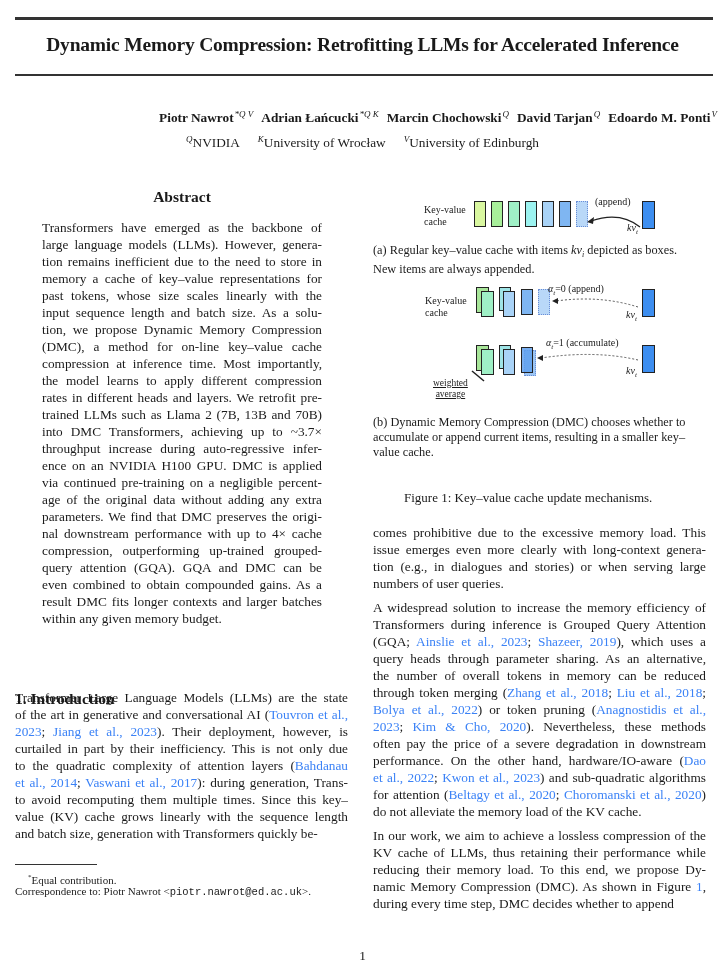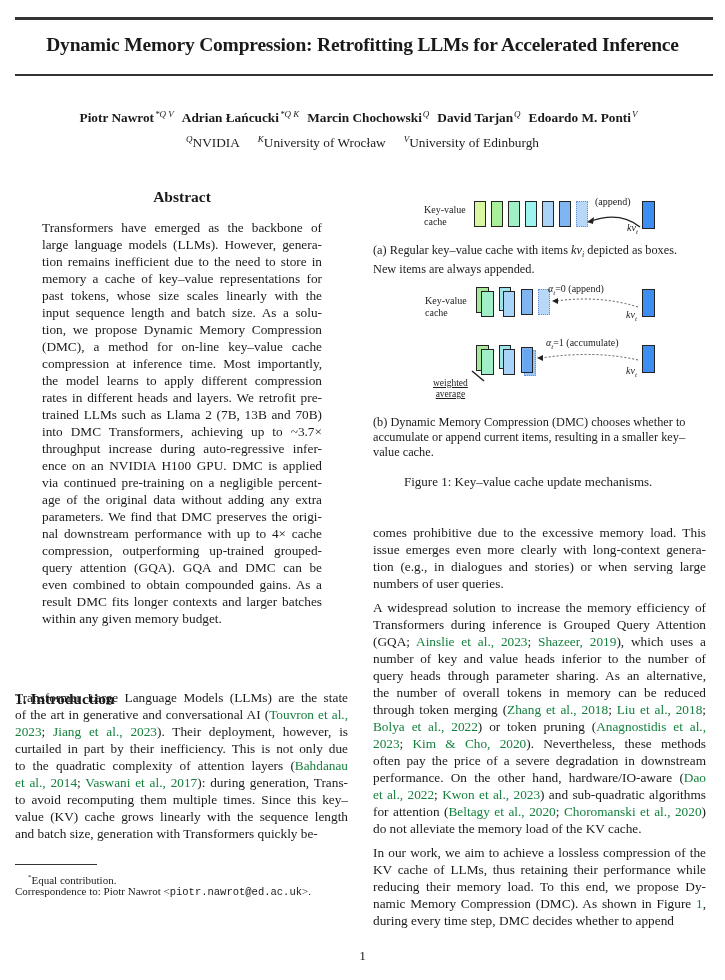--- a/index.html
+++ b/index.html
@@ -1,30 +1,30 @@
 <!DOCTYPE html>
 <html><head>
 <meta charset="utf-8">
 <style>
   html, body { margin:0; padding:0; background:#ffffff; }
   body { width:725px; height:980px; position:relative; overflow:hidden;
          font-family:"Liberation Serif","DejaVu Serif",serif; color:#1a1a1a; }
   .rule { position:absolute; left:15px; width:698px; background:#333; }
   .title { position:absolute; left:0; width:725px; top:34px; text-align:center;
            font-weight:bold; font-size:19.5px; letter-spacing:-0.2px; }
-  .authors { position:absolute; top:109px; left:0; width:725px; text-align:center; font-weight:bold; font-size:13.3px; }
+  .authors { position:absolute; top:109px; left:0; width:725px; text-align:right; font-weight:bold; font-size:13.3px; }
   .authors sup { font-weight:normal; font-style:italic; font-size:9px; margin-left:1px; margin-right:8px; }
   .affils { position:absolute; top:134px; left:0; width:725px; text-align:center; font-size:13.3px; }
   .affils sup { font-style:italic; font-size:9px; }
   .affils span.aff { margin:0 9px; }
   .abs-head { position:absolute; top:188px; left:42px; width:280px; text-align:center; font-weight:bold; font-size:15.5px; }
   .col { position:absolute; font-size:13.3px; line-height:17px; text-align:justify; }
   .col .ln { display:block; text-align:justify; text-align-last:justify; white-space:nowrap; }
   .col .ln.last { text-align-last:left; }
-  .cite { color:#15803d; }
+  .cite { color:#3b82f6; }
   .sec-head { position:absolute; top:684px; left:15px; font-weight:bold; font-size:15.5px;margin-top:6px; }
   .fn-rule { position:absolute; top:864px; left:15px; width:82px; height:1px; background:#333; }
   .fn { position:absolute; left:15px; font-size:11px; line-height:14px; }
   .mono { font-family:"Liberation Mono","DejaVu Sans Mono",monospace; font-size:10.5px; }
   .pageno { position:absolute; top:948px; left:0; width:725px; text-align:center; font-size:13.3px; }
   .watermark { position:absolute; top:956px; left:585px; font-family:"DejaVu Sans",sans-serif; font-size:12px; color:#737373;margin-top:39px; }
   .fig { position:absolute; font-family:"Liberation Serif",serif; }
   .box { position:absolute; width:12px; height:26px; border:1.3px solid #222; box-sizing:border-box; }
   .box.dashed { border:1.3px dotted #6b8ed6; }
   .lbl { position:absolute; font-size:10px; line-height:12px; }
@@ -168,35 +168,34 @@
   <div class="lbl" style="left:63px;top:193px;text-align:center;font-size:9.5px;line-height:11px;text-decoration:underline;">
     <span>weighted</span><br>
     <span>average</span>
   </div>
 
   <div class="cap" style="left:3px;top:230px;width:352px;">
     <span>(b) Dynamic Memory Compression (DMC) chooses whether to</span><br>
     <span>accumulate or append current items, resulting in a smaller key–</span><br>
     <span>value cache.</span>
   </div>
-  <div class="cap" style="left:34px;top:289px;font-size:13px;">Figure 1: Key–value cache update mechanisms.</div>
+  <div class="cap" style="left:34px;top:305px;font-size:13px;">Figure 1: Key–value cache update mechanisms.</div>
 </div>
 
 <div class="col" style="top:524px;left:373px;width:333px;">
   <div id="rp1">
       <span class="ln"><span>comes prohibitive due to the excessive memory load. This</span></span>
       <span class="ln"><span>issue emerges even more clearly with long-context genera-</span></span>
       <span class="ln"><span>tion (e.g., in dialogues and stories) or when serving large</span></span>
       <span class="ln last"><span>numbers of user queries.</span></span>
     </div>
   <div id="rp2" style="margin-top:7px;">
       <span class="ln"><span>A widespread solution to increase the memory efficiency of</span></span>
       <span class="ln"><span>Transformers during inference is Grouped Query Attention</span></span>
       <span class="ln"><span>(GQA; </span><span class="cite">Ainslie et al., 2023</span><span>; </span><span class="cite">Shazeer, 2019</span><span>), which uses a</span></span>
-      <span class="ln"><span>number of key and value heads inferior to the number of</span></span>
       <span class="ln"><span>query heads through parameter sharing. As an alternative,</span></span>
       <span class="ln"><span>the number of overall tokens in memory can be reduced</span></span>
       <span class="ln"><span>through token merging (</span><span class="cite">Zhang et al., 2018</span><span>; </span><span class="cite">Liu et al., 2018</span><span>;</span></span>
       <span class="ln"><span class="cite">Bolya et al., 2022</span><span>) or token pruning (</span><span class="cite">Anagnostidis et al.,</span></span>
       <span class="ln"><span class="cite">2023</span><span>; </span><span class="cite">Kim &amp; Cho, 2020</span><span>).  Nevertheless, these methods</span></span>
       <span class="ln"><span>often pay the price of a severe degradation in downstream</span></span>
       <span class="ln"><span>performance. On the other hand, hardware/IO-aware (</span><span class="cite">Dao</span></span>
       <span class="ln"><span class="cite">et al., 2022</span><span>; </span><span class="cite">Kwon et al., 2023</span><span>) and sub-quadratic algorithms</span></span>
       <span class="ln"><span>for attention (</span><span class="cite">Beltagy et al., 2020</span><span>; </span><span class="cite">Choromanski et al., 2020</span><span>)</span></span>
       <span class="ln last"><span>do not alleviate the memory load of the KV cache.</span></span>

